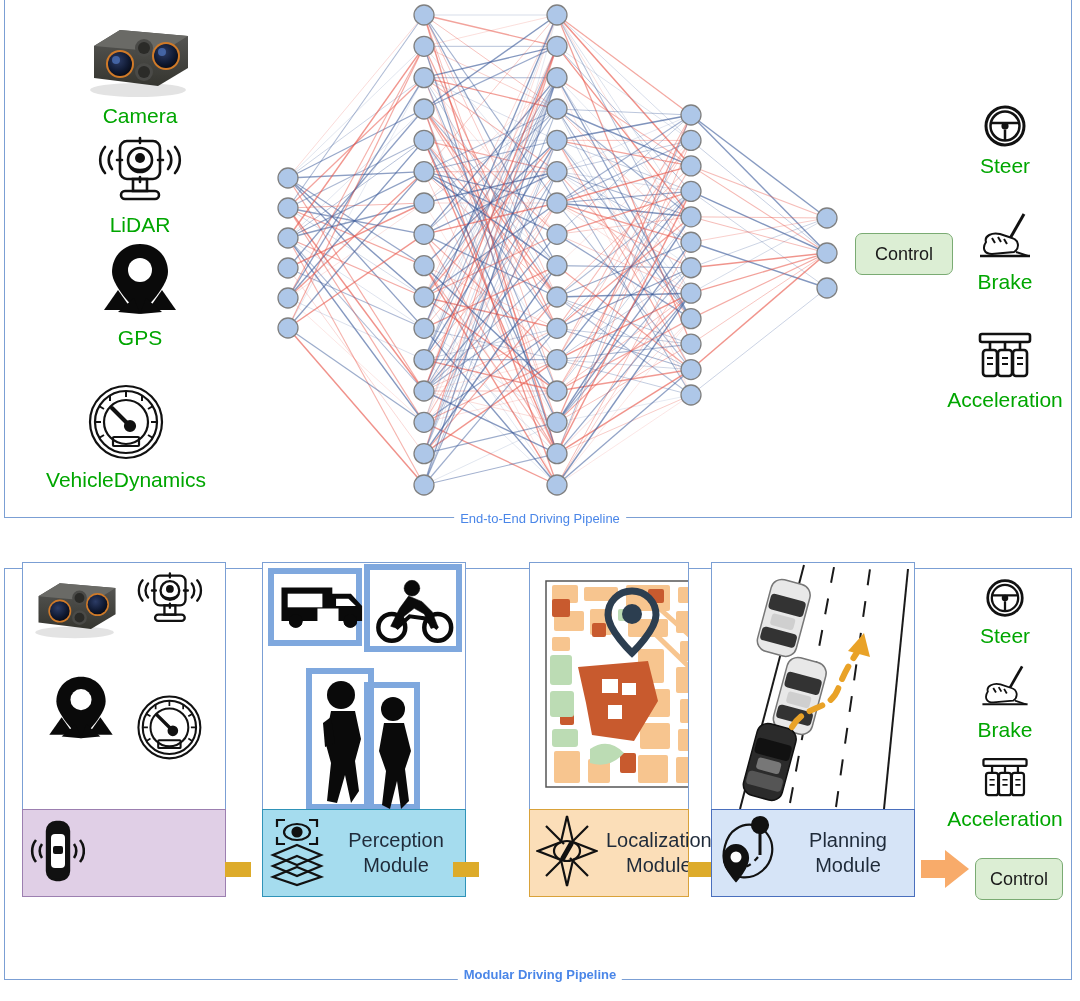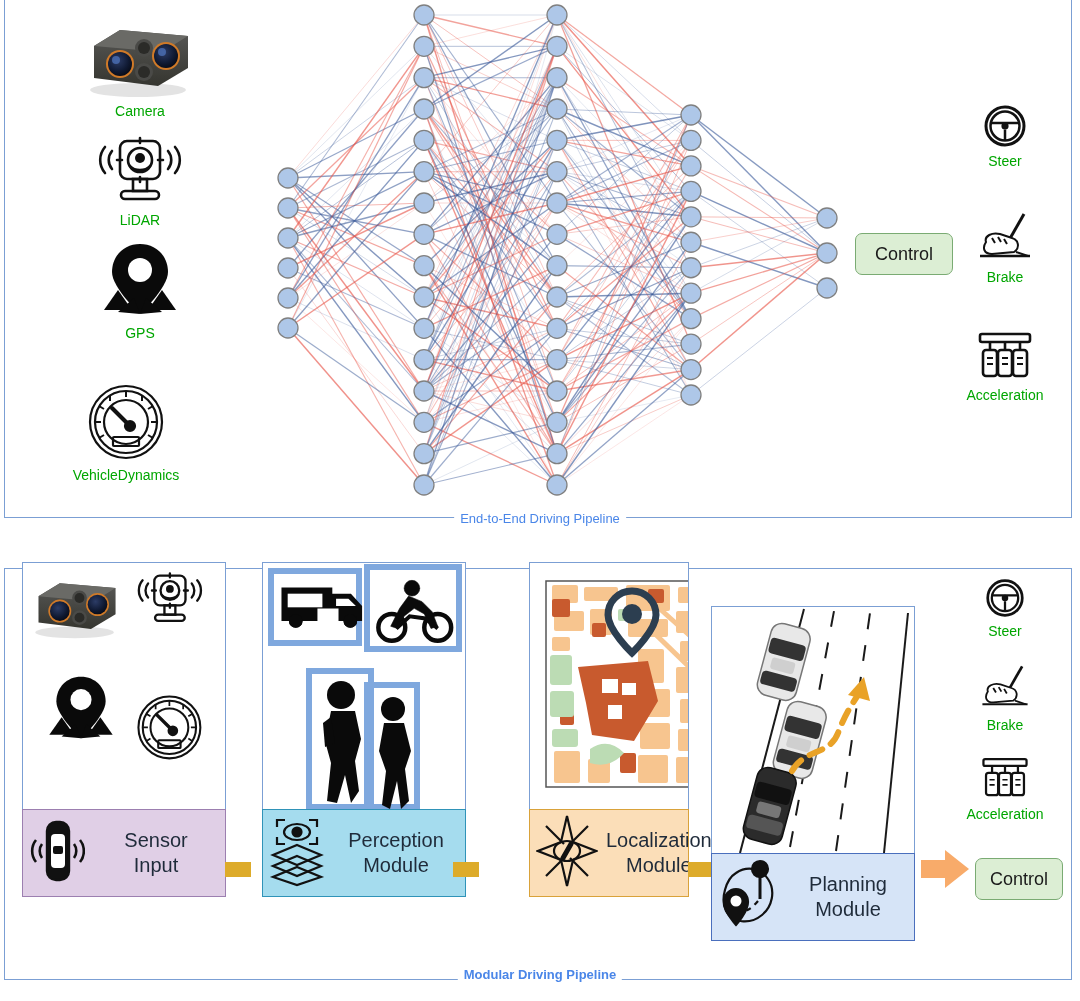--- a/index.html
+++ b/index.html
@@ -3,21 +3,21 @@
 <meta charset="utf-8">
 <style>
   * { box-sizing: border-box; margin: 0; padding: 0; }
   body {
     width: 1080px; height: 1001px;
     background: #ffffff;
     font-family: "Liberation Sans", sans-serif;
     position: relative;
     overflow: hidden;
   }
-  .green-label { color: #00a600; font-size: 14px; text-align: center; line-height: 1.1; }
+  .green-label { color: #00a600; font-size: 21px; text-align: center; line-height: 1.1; }
   .pipeline-caption {
     position: absolute;
     color: #4a86e8;
     font-size: 13px;
     background: #ffffff;
     padding: 0 6px;
     white-space: nowrap;
     transform: translateX(-50%);
   }
 
@@ -657,21 +657,20 @@
   <div class="module-footer" style="background:#e0cfe6; border-color:#9c7fb0;">
     <span>
       <svg width="56" height="66" viewBox="0 0 56 66" fill="none" stroke="#111" stroke-width="2.4">
         <rect x="18" y="4" width="22" height="58" rx="9" fill="#111"></rect>
         <rect x="22" y="16" width="14" height="34" rx="4" fill="#fff" stroke="none"></rect>
         <rect x="24" y="28" width="10" height="8" rx="2" fill="#111" stroke="none"></rect>
         <path d="M13 26 a8 10 0 0 0 0 14 M7 22 a14 16 0 0 0 0 22" stroke-width="2.6"></path>
         <path d="M45 26 a8 10 0 0 1 0 14 M51 22 a14 16 0 0 1 0 22" stroke-width="2.6"></path>
       </svg>
     </span>
-    <span class="mf-label"><span>Sensor</span><br><span>Input</span></span>
   </div>
 </div>
 <div class="connector" style="left:225px;"></div>
 
 <div class="module" style="left:262px; top:562px;">
   <div class="module-visual">
     <svg width="202" height="246" viewBox="0 0 202 246">
       <rect x="8" y="8" width="88" height="72" fill="none" stroke="#7fa8de" stroke-width="6"></rect>
       <g transform="translate(16,22) scale(0.62)" fill="#0a0a0a">
         <path d="M4 32 L4 58 L16 58 a11 11 0 0 0 22 0 L62 58 L62 38 L96 38 L96 58 L104 58 a11 11 0 0 0 22 0 L134 58 L134 34 L116 14 L86 14 L86 4 L4 4 Z"></path>
@@ -782,21 +781,21 @@
         <path d="M10 12 L28 30 M52 12 L34 30 M10 62 L28 44 M52 62 L34 44"></path>
         <ellipse cx="31" cy="37" rx="13" ry="10"></ellipse>
         <path d="M27 44 L35 30" stroke-width="5" stroke-linecap="round"></path>
       </svg>
     </span>
     <span class="mf-label"><span>Localization</span><br><span>Module</span></span>
   </div>
 </div>
 <div class="connector" style="left:688px;"></div>
 
-<div class="module" style="left:711px; top:562px;margin-top:44px;">
+<div class="module" style="left:711px; top:562px;">
   <div class="module-visual">
     <svg width="202" height="246" viewBox="0 0 202 246">
       <g stroke="#1a1a1a" stroke-width="2" fill="none">
         <path d="M28 246 L92 2"></path>
         <path d="M172 246 L196 6"></path>
         <path d="M78 240 L122 4" stroke-dasharray="16 16"></path>
         <path d="M124 244 L158 6" stroke-dasharray="16 16"></path>
       </g>
       <g transform="translate(62,14) rotate(15)">
         <rect x="0" y="0" width="40" height="74" rx="11" fill="#e8e8e8" stroke="#777" stroke-width="1.5"></rect>

